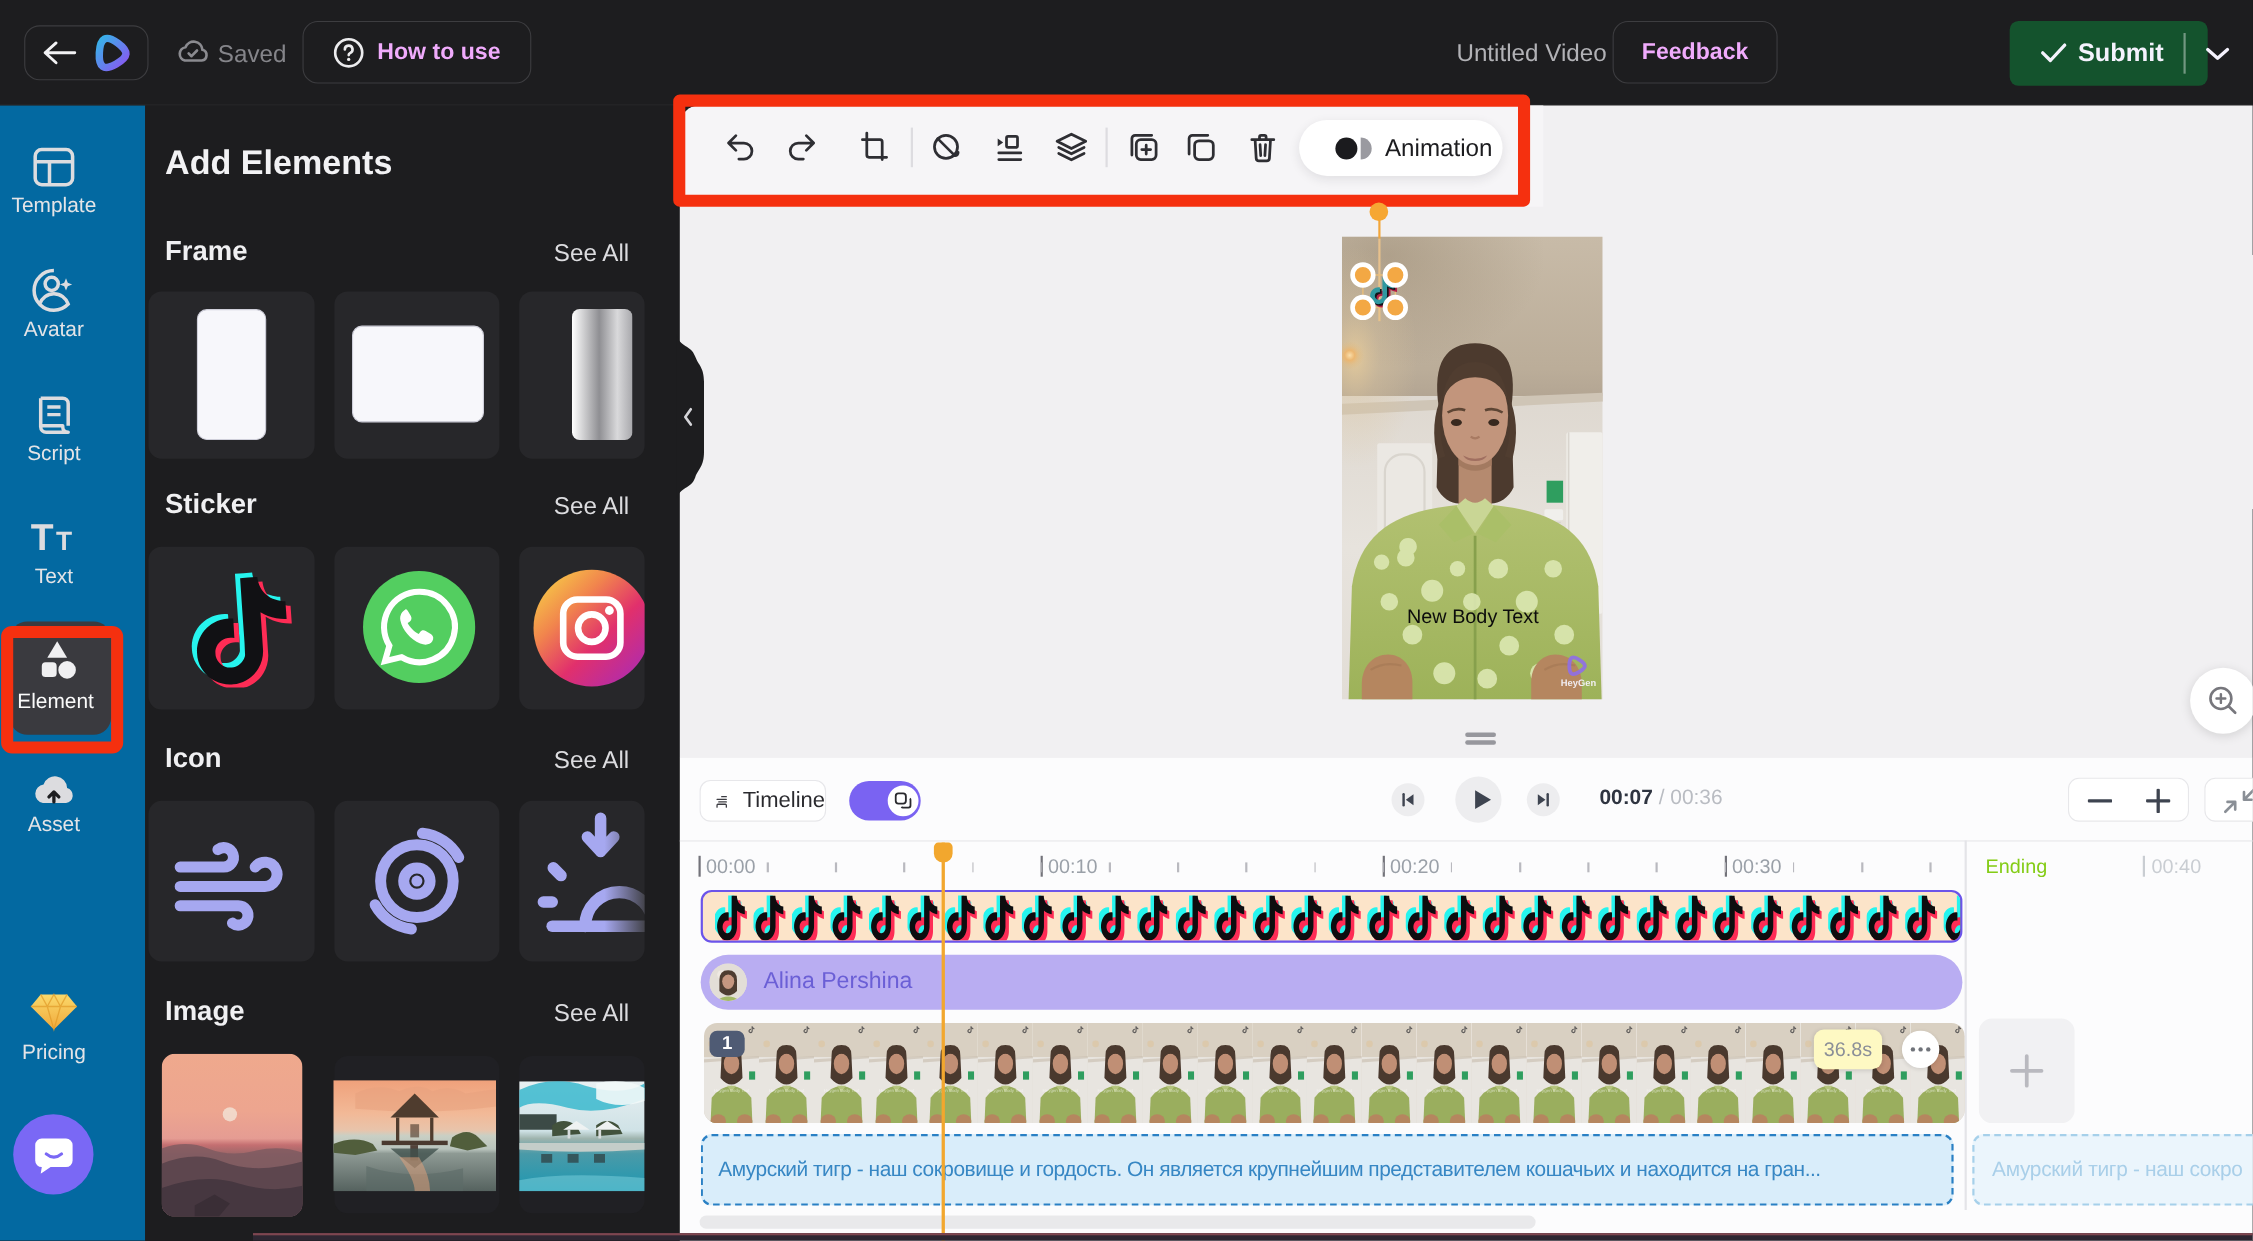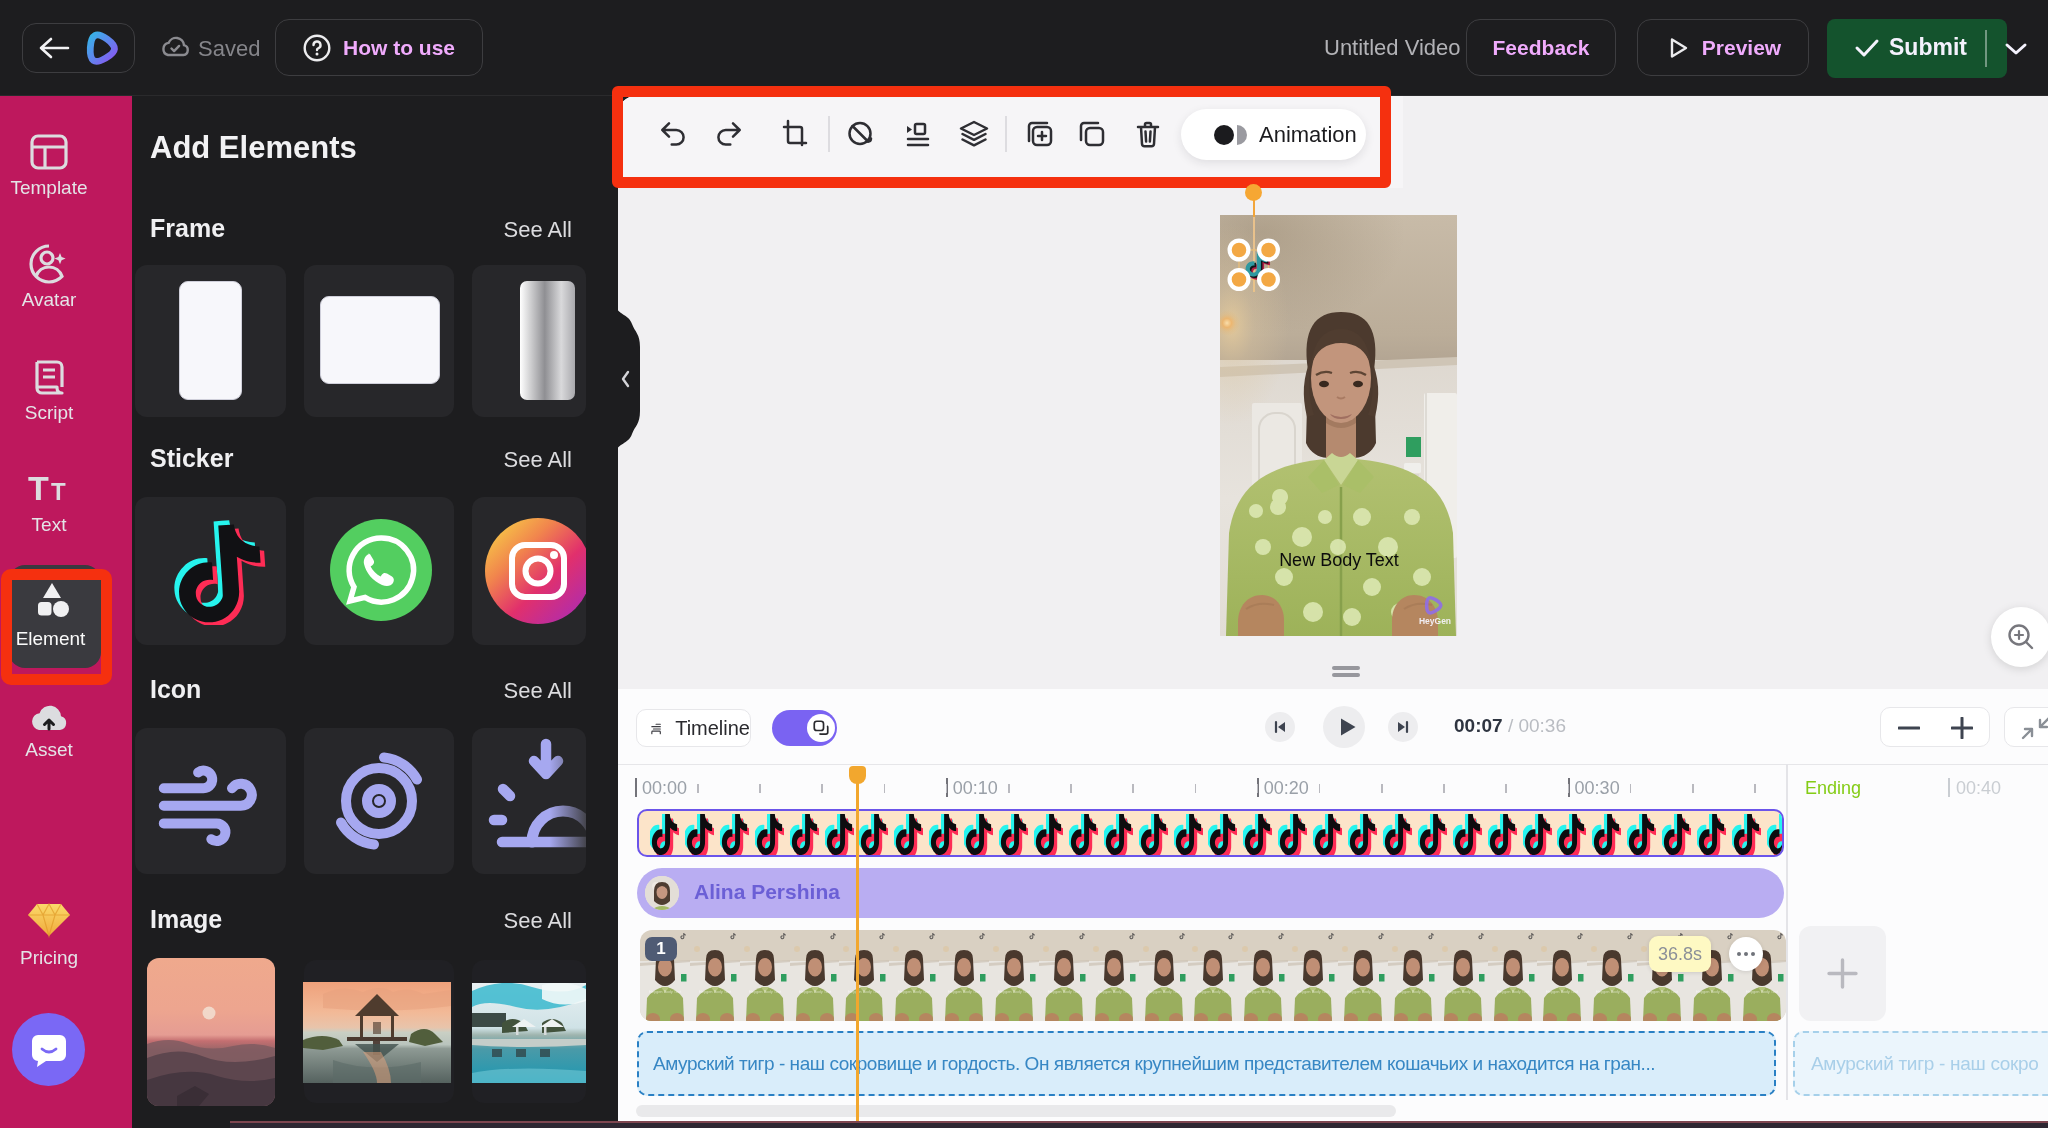--- a/index.html
+++ b/index.html
@@ -1,21 +1,21 @@
 <!DOCTYPE html>
 <html><head><meta charset="utf-8"><style>
 *{margin:0;padding:0;box-sizing:border-box}
 html,body{width:2048px;height:1128px;overflow:hidden}
 body{font-family:"Liberation Sans",sans-serif;background:#1c1c1e;position:relative}
 .abs{position:absolute}
 
 #topbar{left:0;top:0;width:2048px;height:96px;background:#1d1d1f;border-bottom:1px solid #2a2a2c}
 .tbtn{border:1.5px solid #3d3d40;border-radius:14px;display:flex;align-items:center;justify-content:center;color:#f0abfc;font-size:21px;font-weight:700}
 
-#sidebar{left:0;top:96px;width:132px;height:1032px;background:#be185d}
+#sidebar{left:0;top:96px;width:132px;height:1032px;background:#0369a1}
 .sideitem{position:absolute;left:0;width:98px;text-align:center;color:#e4e4e7;font-size:19px}
 
 #panel{left:132px;top:96px;width:486px;height:1032px;background:#1d1d1f;overflow:hidden}
 .seclabel{position:absolute;color:#f0f0f2;font-size:25px;font-weight:700}
 .seeall{position:absolute;color:#dcdcdf;font-size:22px;font-weight:400}
 .card{position:absolute;background:#27272a;border-radius:12px;overflow:hidden}
 
 #canvas{left:618px;top:96px;width:1430px;height:593px;background:#f1f0f2;border-top-left-radius:18px}
 #toolstrip{position:absolute;left:0;top:0;width:785px;height:92px;background:#f6f5f7;border-top-left-radius:18px}
 .redbox{position:absolute;border:11px solid #f5300f;z-index:60}
@@ -88,25 +88,20 @@
 <div class="abs" style="left:198px;top:36px;color:#85858a;font-size:22px">Saved</div>
 <div class="abs tbtn" style="left:275px;top:19px;width:208px;height:57px">
 <svg width="28" height="28" viewBox="0 0 28 28" style="margin-right:12px">
         <circle cx="14" cy="14" r="12.3" fill="none" stroke="#ececee" stroke-width="2.4"></circle>
         <path d="M10.5 11 a3.5 3.5 0 1 1 4.6 3.3 c-0.8.3-1.1.8-1.1 1.8" fill="none" stroke="#ececee" stroke-width="2.4" stroke-linecap="round"></path>
         <circle cx="14" cy="20" r="1.5" fill="#ececee"></circle>
       </svg>
 How to use</div>
 <div class="abs" style="left:1324px;top:35px;color:#b2b2b6;font-size:22px">Untitled Video</div>
 <div class="abs tbtn" style="left:1466px;top:19px;width:150px;height:57px">Feedback</div>
-<div class="abs tbtn" style="left:1637px;top:19px;width:172px;height:57px">
-<svg width="26" height="26" viewBox="0 0 26 26" style="margin-right:11px">
-        <path d="M7 4.5 L21 13 L7 21.5 Z" fill="none" stroke="#ececee" stroke-width="2.4" stroke-linejoin="round"></path>
-      </svg>
-Preview</div>
 <div class="abs" style="left:1827px;top:19px;width:180px;height:59px;background:#14532d;border-radius:8px">
 <svg class="abs" style="left:26px;top:17px" width="28" height="24" viewBox="0 0 28 24">
         <path d="M4 12 l7 7 L24 5" stroke="#f4f2fd" stroke-width="3" fill="none" stroke-linecap="round" stroke-linejoin="round"></path>
       </svg>
 <div class="abs" style="left:62px;top:15px;color:#f4f2fd;font-size:23px;font-weight:700">Submit</div>
 <div class="abs" style="left:158px;top:11px;width:1.5px;height:37px;background:rgba(255,255,255,.4)"></div>
 <svg class="abs" style="left:176px;top:21px" width="26" height="18" viewBox="0 0 26 18">
         <path d="M4 5 l9 8 9-8" stroke="#f4f2fd" stroke-width="3" fill="none" stroke-linecap="round" stroke-linejoin="round"></path>
       </svg>
 </div>
@@ -676,21 +671,21 @@
 <div class="abs" style="left:637px;top:868px;width:1147px;height:50px;background:#b9adf2;border-radius:25px;z-index:2">
 <div class="abs" style="left:8px;top:8px;width:34px;height:34px;border-radius:50%;background:#e8e2da;overflow:hidden">
 <svg width="34" height="34" viewBox="0 0 34 34">
         <rect width="34" height="34" fill="#e3ded7"></rect>
         <circle cx="11" cy="10" r="4" fill="#efe9e2"></circle>
         <path d="M9 15 Q9 6 17 6 Q25 6 25 15 L25 25 Q21 29 17 29 Q13 29 9 25 Z" fill="#4e3d31"></path>
         <ellipse cx="17" cy="16" rx="5.5" ry="7" fill="#c59780"></ellipse>
         <path d="M12 13 q1 -5 5 -5 q4 0 5 5 q-2.5 -3 -5 -3 t-5 3z" fill="#4e3d31"></path>
         <path d="M6 34 q11 -8 22 0 z" fill="#a3b966"></path>
       </svg></div>
-<div class="abs" style="left:57px;top:12px;font-size:21px;color:#6b5fd6;font-weight:700">Alina Pershina</div>
+<div class="abs" style="left:57px;top:12px;font-size:21px;color:#6b5fd6;font-weight:400">Alina Pershina</div>
   </div>
 <div class="abs" style="left:640px;top:930px;width:1146px;height:91px;border-radius:12px;overflow:hidden;z-index:2">
     <svg class="abs" style="left:0.0px;top:0" width="50" height="91" viewBox="0 0 50 91">
       <use href="#thumb"></use>
     </svg>
     <svg class="abs" style="left:49.9px;top:0" width="50" height="91" viewBox="0 0 50 91">
       <use href="#thumb"></use>
     </svg>
     <svg class="abs" style="left:99.7px;top:0" width="50" height="91" viewBox="0 0 50 91">
       <use href="#thumb"></use>

